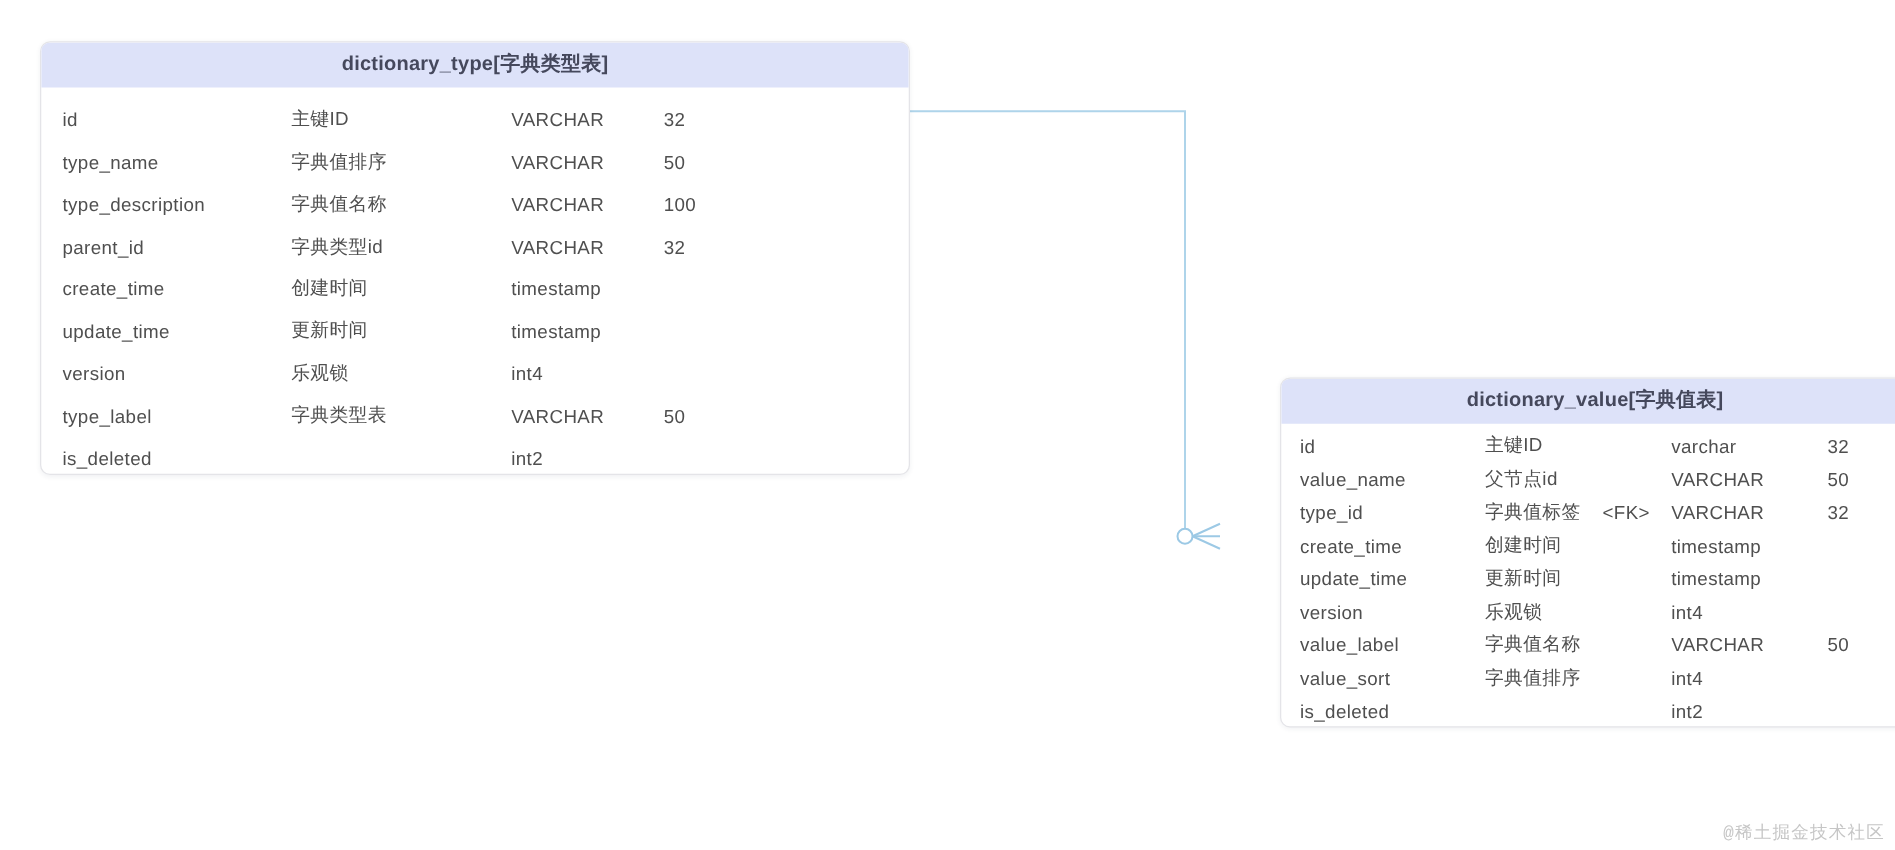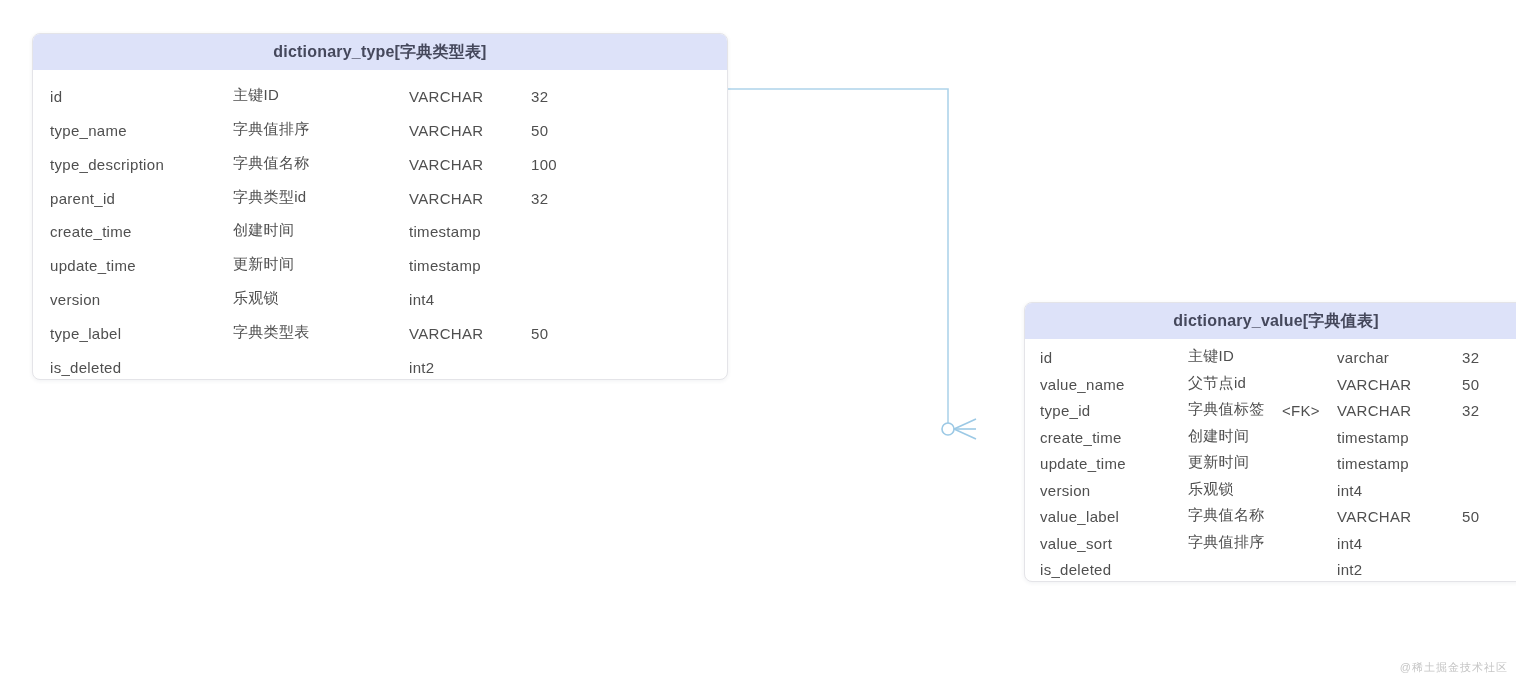--- a/index.html
+++ b/index.html
@@ -69,22 +69,22 @@
   #connector {
     position: absolute;
     left: 0; top: 0;
     pointer-events: none;
   }
 
   .watermark {
     position: absolute;
     right: 8px;
     bottom: 5px;
-    font-family: Liberation Sans, sans-serif;
-    font-size: 11px;
+    font-family: Liberation Mono, monospace;
+    font-size: 14px;
     color: #c6c6c6;
     letter-spacing: 1px;
   }
 </style>
 </head>
 <body>
 
 <div class="canvas">
 
   <svg id="connector" width="1516" height="680" viewBox="0 0 1516 680">

